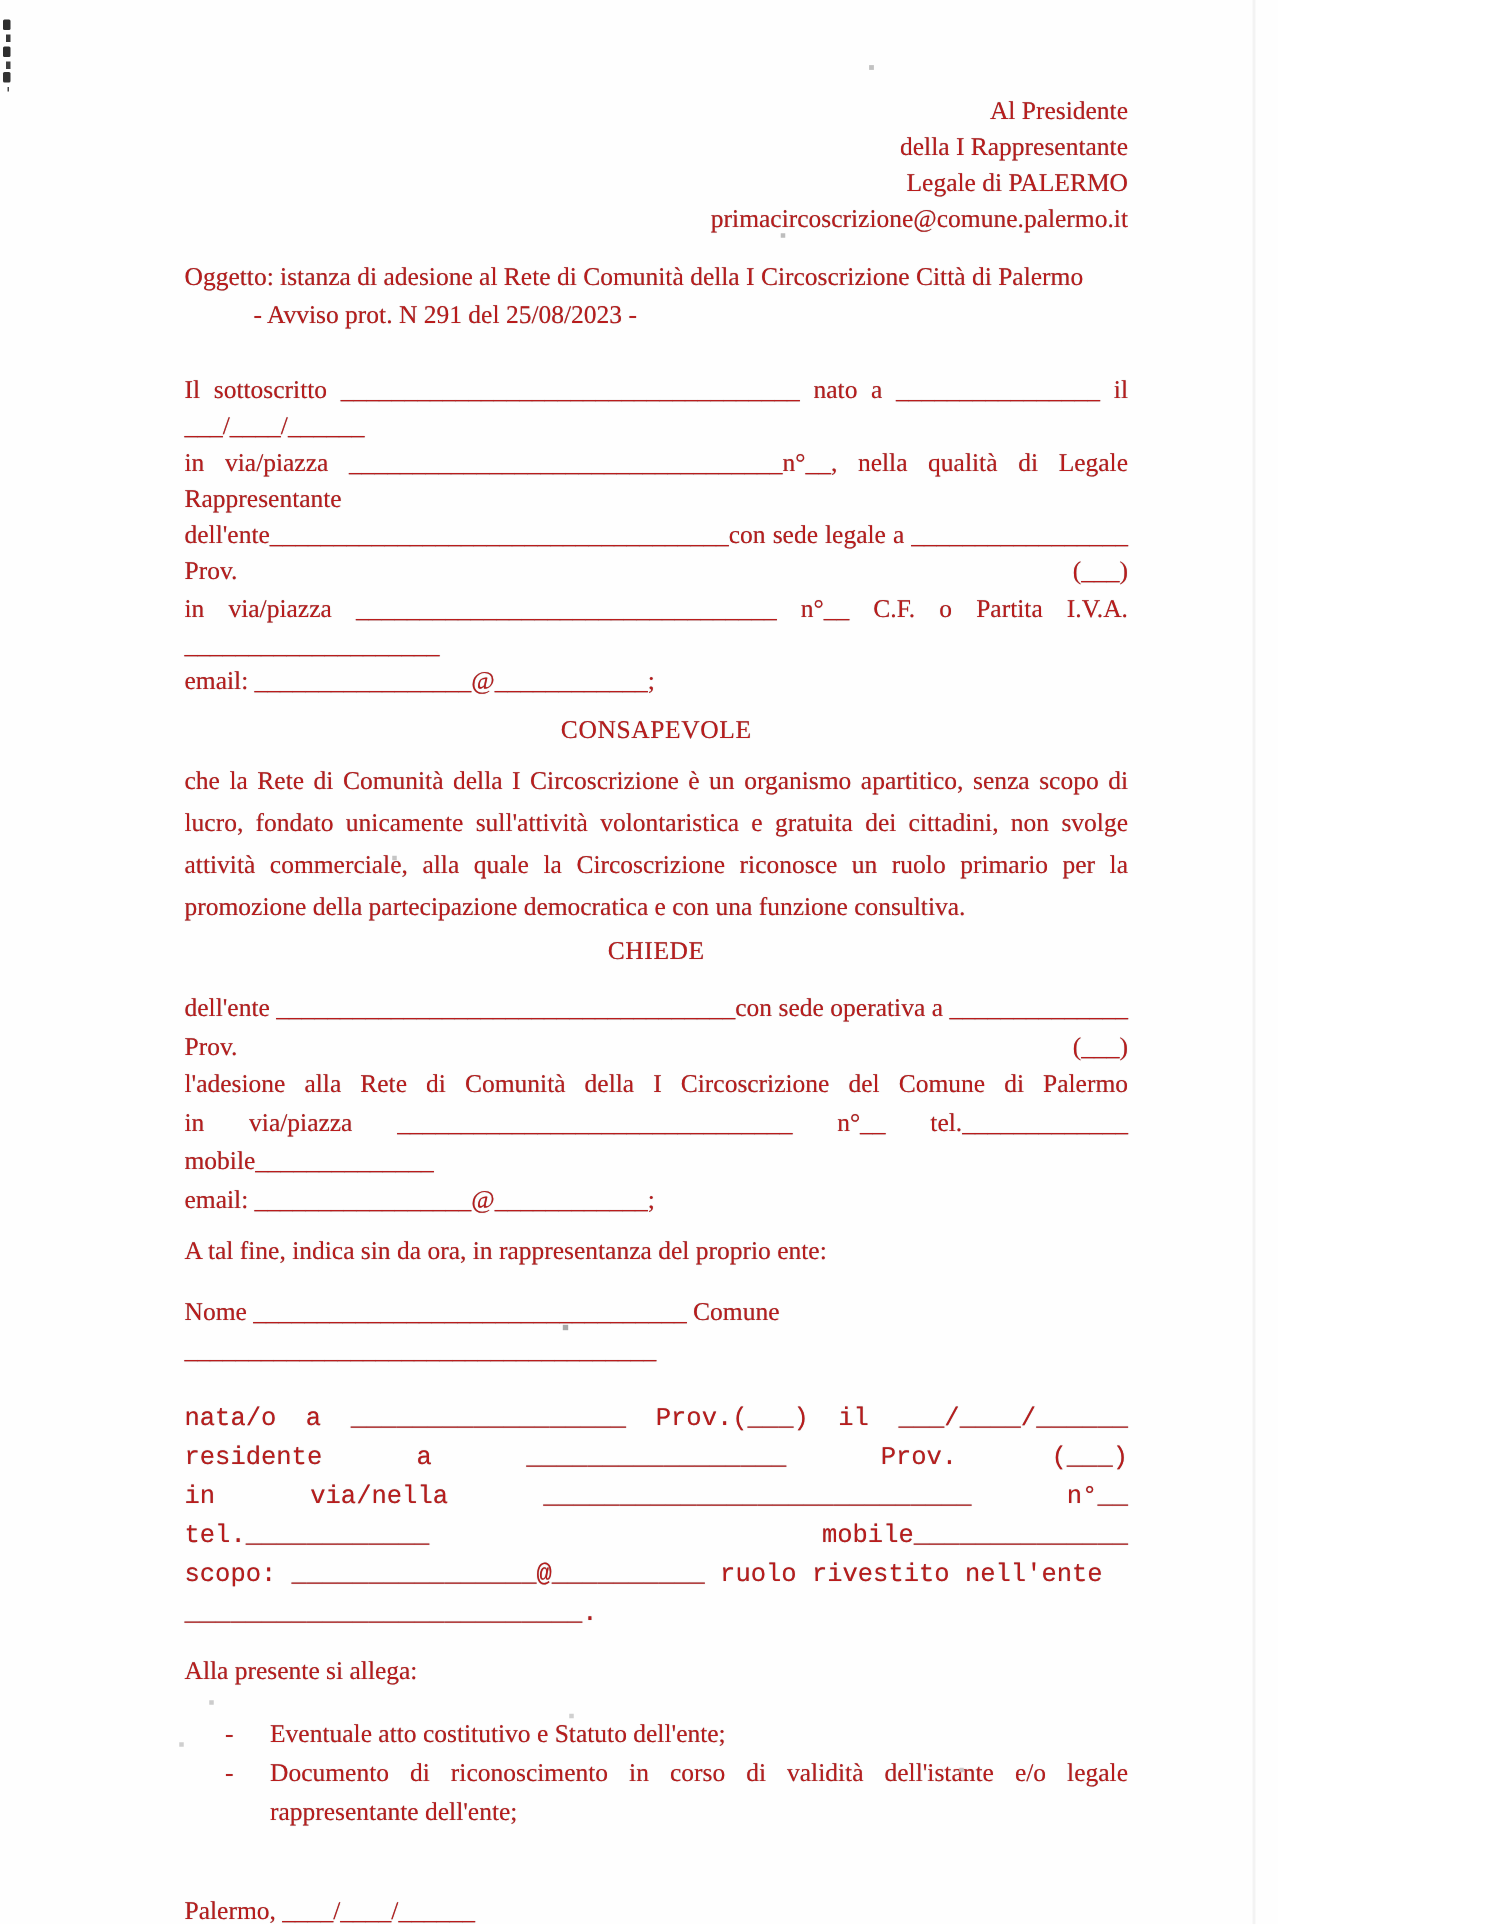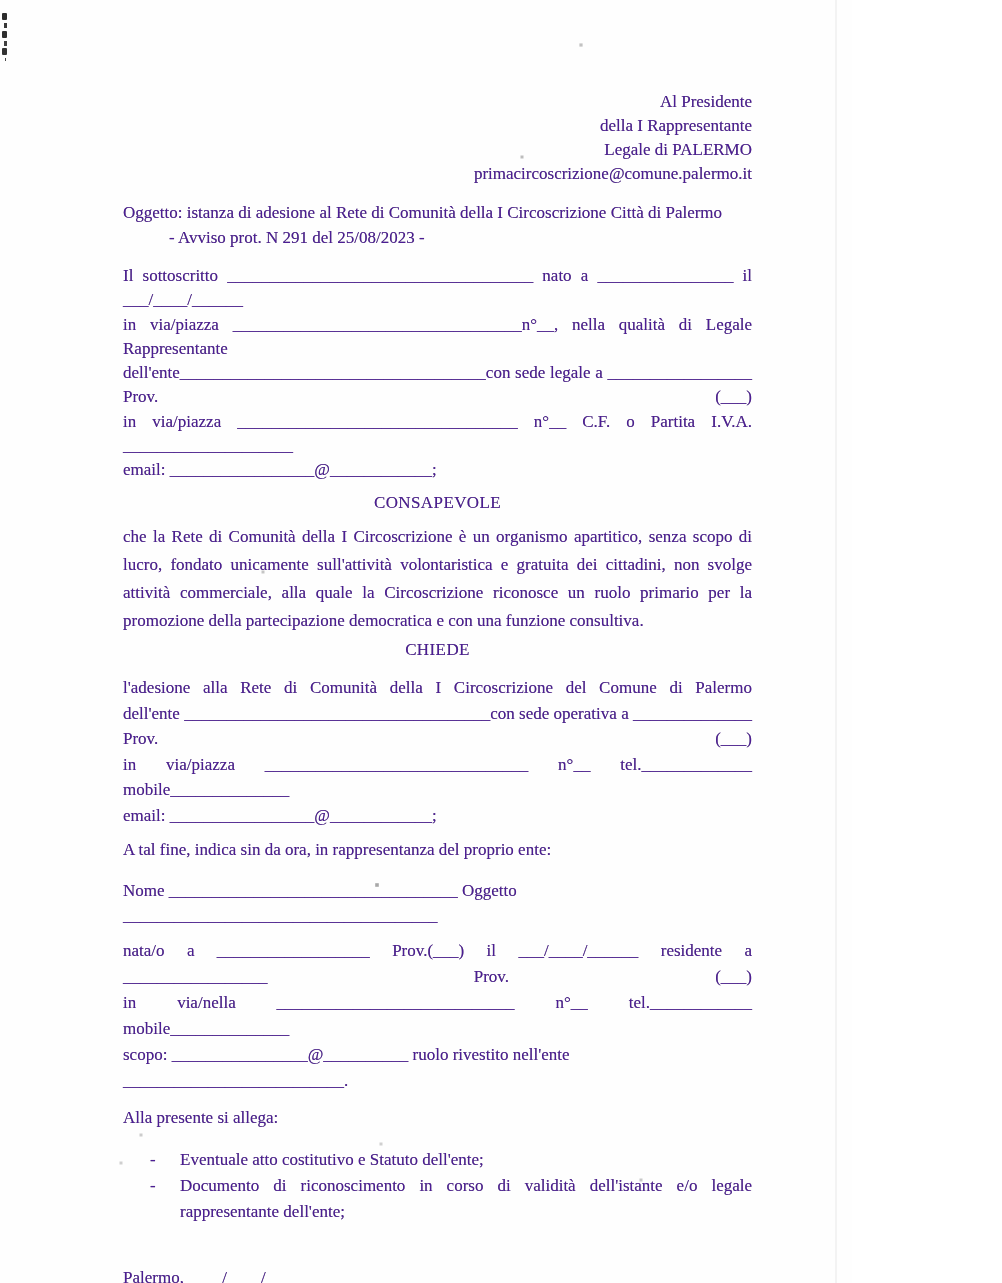--- a/index.html
+++ b/index.html
@@ -2,24 +2,24 @@
 <html><head>
 <meta charset="utf-8">
 <style>
   html, body { margin: 0; padding: 0; background: #ffffff; }
   .page {
     position: relative;
     width: 852px;
     height: 1283px;
     background: #fefefe;
     box-sizing: border-box;
-    padding: 90px 100px 0 123px;
+    padding: 62px 100px 0 123px;
     font-family: "Liberation Serif", "DejaVu Serif", serif;
     font-size: 17px;
-    color: #4c1d95;
+    color: #b91c1c;
     overflow: hidden;
     text-shadow: 0 0 0.5px rgba(40,40,40,0.55);
   }
   
   .artifact {
     position: absolute; left: 2px; top: 13px;
     width: 5px; height: 7px; background: #2c2c2c; border-radius: 1px;
     box-shadow: 1px 9px 0 -1px #383838, 0 18px 0 0 #2e2e2e,
                 1px 27px 0 -1px #404040, 0 35px 0 0 #333333,
                 1px 43px 0 -2px #4a4a4a;
@@ -30,30 +30,30 @@
     box-shadow: 580px 44px 0 0.6px #c2c2c2, 521px 156px 0 0.5px #bdbdbd,
                 262px 571px 0 0.5px #c5c5c5, 376px 884px 0 0.8px #a8a8a8,
                 893px 982px 0 0.8px #b5b5b5, 905px 980px 0 0.5px #c0c0c0,
                 140px 1134px 0 0.5px #cccccc, 640px 1179px 0 0.5px #c8c8c8,
                 380px 1143px 0 0.5px #d0d0d0, 120px 1162px 0 0.5px #cfcfcf;
   }
   
   .recipient { text-align: right; line-height: 24px; }
   .subject { margin-top: 14px; line-height: 25px; }
   .subject-l2 { padding-left: 46px; }
-  .formblock1 { margin-top: 14px; line-height: 24.3px; }
+  .formblock1 { margin-top: 26px; line-height: 24.3px; }
   .line { white-space: normal; }
   .just { text-align: justify; text-align-last: justify; }
   .heading { margin-top: 7px; text-align: center; line-height: 25px; letter-spacing: 0.4px; }
   .heading2 { margin-top: 2px; }
   .para { margin: 8px 0 0 0; line-height: 28.2px; text-align: justify; font-family: Liberation Serif, serif; }
   .formblock2 { margin-top: 13px; line-height: 25.5px; }
   .intro { margin-top: 9px; line-height: 25px; }
   .nome-line { margin-top: 16px; line-height: 25px; }
-  .formblock3 { margin-top: 10px; line-height: 26px; }
+  .formblock3 { margin-top: 22px; line-height: 26px; font-family: Liberation Mono, monospace; }
   .attach-intro { margin-top: 11px; }
   .list { margin-top: 17px; padding-left: 27px; }
   .li { display: flex; line-height: 26px; }
   .marker { width: 30px; flex: 0 0 30px; }
   .li-text { flex: 1; text-align: justify; }
   .footer {
     margin-top: 40px;
     display: flex; justify-content: space-between; align-items: baseline;
     line-height: 25px;
     flex-direction: column;
@@ -89,29 +89,29 @@
     <div class="line">email: _________________@____________;</div>
   </div>
 
   <div class="heading">CONSAPEVOLE</div>
 
   <p class="para">che la Rete di Comunità della I Circoscrizione è un organismo apartitico, senza scopo di lucro, fondato unicamente sull'attività volontaristica e gratuita dei cittadini, non svolge attività commerciale, alla quale la Circoscrizione riconosce un ruolo primario per la promozione della partecipazione democratica e con una funzione consultiva.</p>
 
   <div class="heading heading2">CHIEDE</div>
 
   <div class="formblock2">
+    <div class="line just">dell'ente ____________________________________con sede operativa a ______________ Prov. (___)</div>
     <div class="line just">l'adesione alla Rete di Comunità della I Circoscrizione del Comune di Palermo</div>
-    <div class="line just">dell'ente ____________________________________con sede operativa a ______________ Prov. (___)</div>
     <div class="line just">in via/piazza _______________________________ n°__ tel._____________ mobile______________</div>
     <div class="line">email: _________________@____________;</div>
   </div>
 
   <div class="intro">A tal fine, indica sin da ora, in rappresentanza del proprio ente:</div>
 
-  <div class="line nome-line">Nome __________________________________ Oggetto _____________________________________</div>
+  <div class="line nome-line">Nome __________________________________ Comune _____________________________________</div>
 
   <div class="formblock3">
     <div class="line just">nata/o a __________________ Prov.(___) il ___/____/______ residente a _________________ Prov. (___)</div>
     <div class="line just">in via/nella ____________________________ n°__ tel.____________ mobile______________</div>
     <div class="line">scopo: ________________@__________ ruolo rivestito nell'ente __________________________.</div>
   </div>
 
   <div class="intro attach-intro">Alla presente si allega:</div>
 
   <div class="list">

